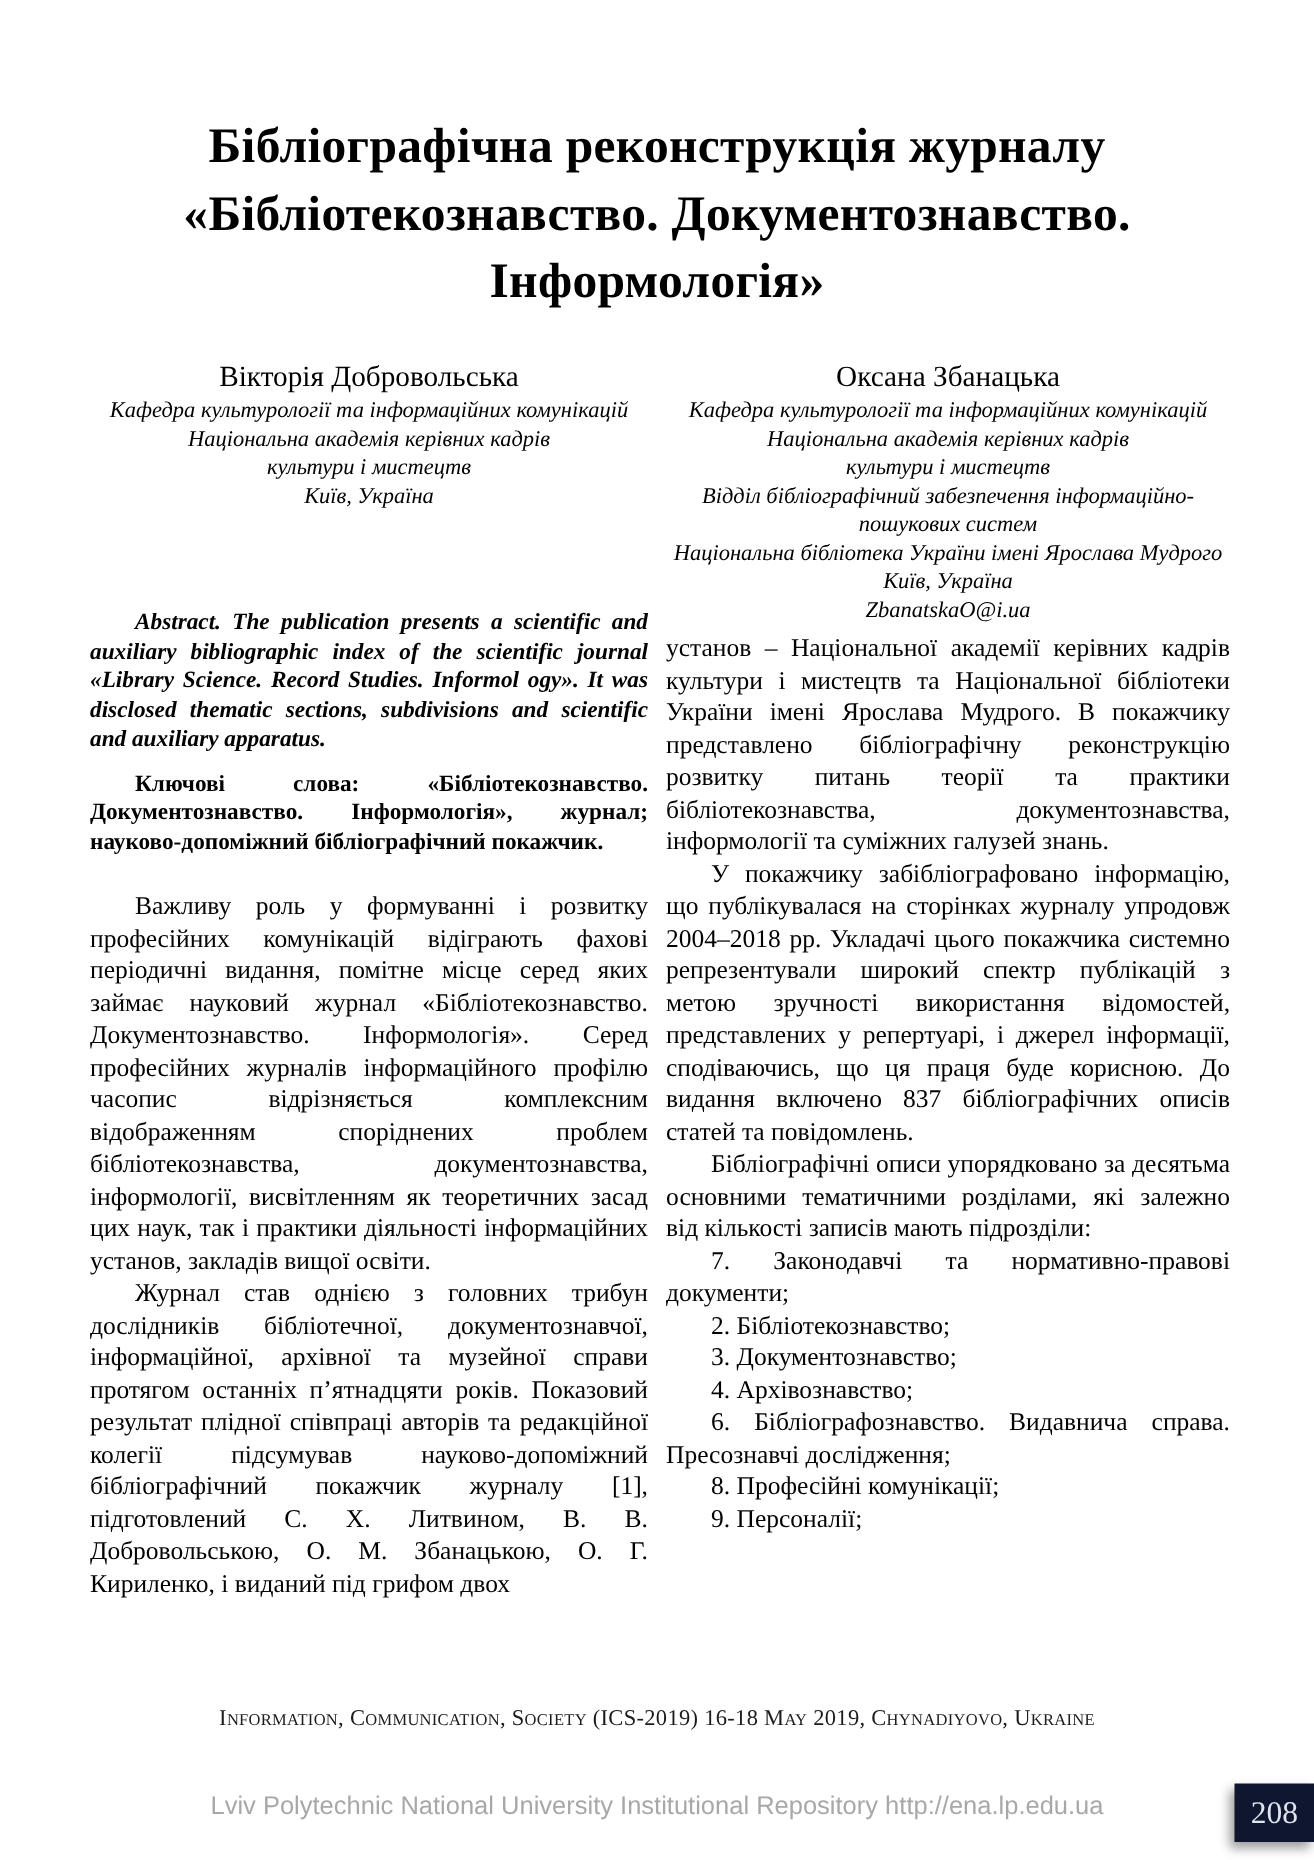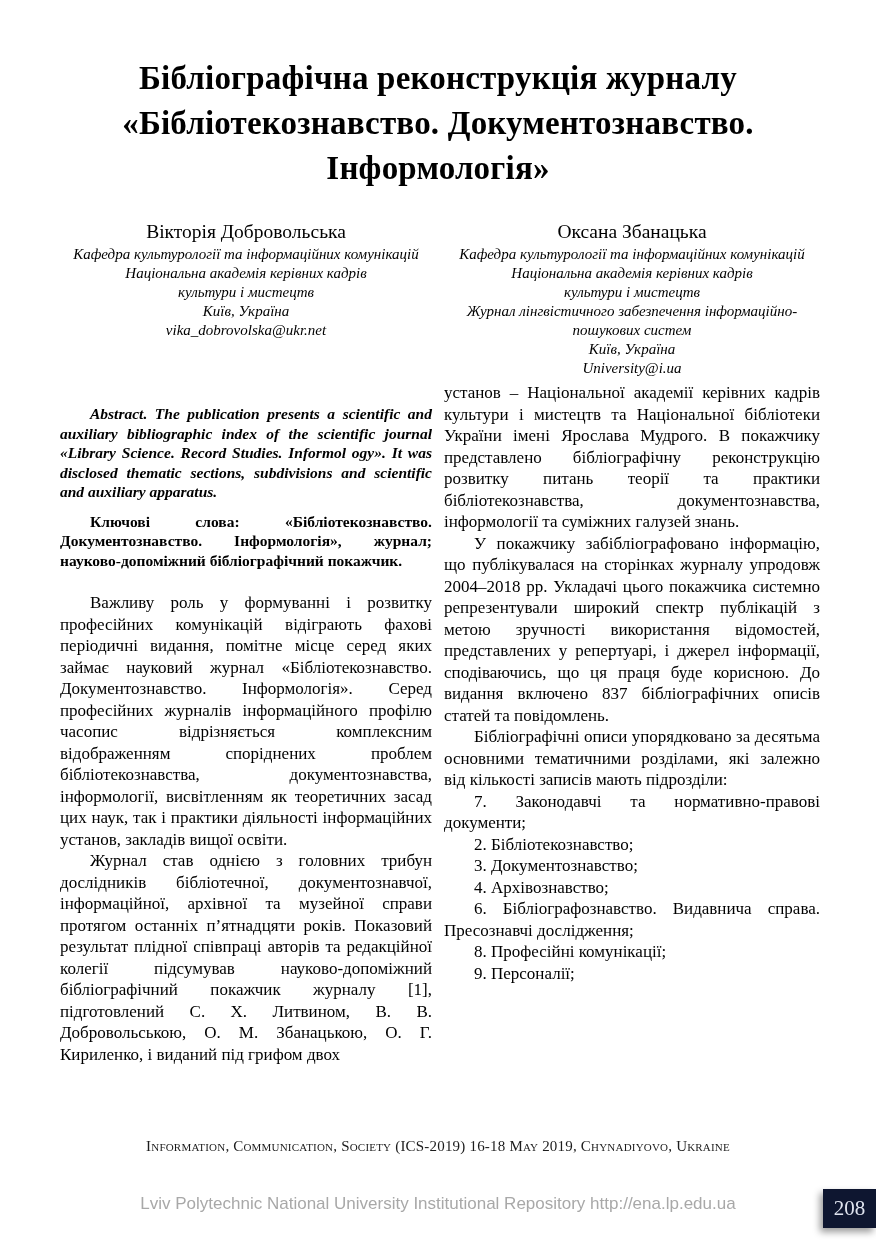--- a/index.html
+++ b/index.html
@@ -7,21 +7,21 @@
     position: relative;
     width: 876px;
     height: 1240px;
     background: #ffffff;
     font-family: "Liberation Serif", serif;
     color: #000000;
     overflow: hidden;
   }
   .paper-title {
     margin: 0 auto;
-    padding-top: 56px;
+    padding-top: 76px;
     max-width: 750px;
     text-align: center;
     font-size: 33px;
     font-weight: bold;
     line-height: 45px;
     letter-spacing: 0.2px;
   }
   .columns {
     display: flex;
     gap: 12px;
@@ -102,39 +102,39 @@
 
   <div class="columns">
 
     <div class="col col-left">
       <div class="author-block">
         <p class="author-name">Вікторія Добровольська</p>
         <div class="affil-line">Кафедра культурології та інформаційних комунікацій</div>
         <div class="affil-line">Національна академія керівних кадрів</div>
         <div class="affil-line">культури і мистецтв</div>
         <div class="affil-line">Київ, Україна</div>
-        <div class="affil-line">vika_dobrovolska@ukr.net</div>
       </div>
 
       <p class="abstract-par">Abstract. The publication presents a scientific and auxiliary bibliographic index of the scientific journal «Library Science. Record Studies. Informol ogy». It was disclosed thematic sections, subdivisions and scientific and auxiliary apparatus.</p>
       <p class="keywords-par">Ключові слова: «Бібліотекознавство. Документознавство. Інформологія», журнал; науково-допоміжний бібліографічний покажчик.</p>
 
       <p class="body-par first-body">Важливу роль у формуванні і розвитку професійних комунікацій відіграють фахові періодичні видання, помітне місце серед яких займає науковий журнал «Бібліотекознавство. Документознавство. Інформологія». Серед професійних журналів інформаційного профілю часопис відрізняється комплексним відображенням споріднених проблем бібліотекознавства, документознавства, інформології, висвітленням як теоретичних засад цих наук, так і практики діяльності інформаційних установ, закладів вищої освіти.</p>
       <p class="body-par">Журнал став однією з головних трибун дослідників бібліотечної, документознавчої, інформаційної, архівної та музейної справи протягом останніх п’ятнадцяти років. Показовий результат плідної співпраці авторів та редакційної колегії підсумував науково-допоміжний бібліографічний покажчик журналу [1], підготовлений С. Х. Литвином, В. В. Добровольською, О. М. Збанацькою, О. Г. Кириленко, і виданий під грифом двох</p>
     </div>
 
     <div class="col col-right">
       <div class="author-block">
         <p class="author-name">Оксана Збанацька</p>
         <div class="affil-line">Кафедра культурології та інформаційних комунікацій</div>
         <div class="affil-line">Національна академія керівних кадрів</div>
         <div class="affil-line">культури і мистецтв</div>
-        <div class="affil-line">Журнал лінгвістичного забезпечення інформаційно-пошукових систем</div>
+        <div class="affil-line">Відділ бібліографічний забезпечення інформаційно-пошукових систем</div>
+        <div class="affil-line">Національна бібліотека України імені Ярослава Мудрого</div>
         <div class="affil-line">Київ, Україна</div>
-        <div class="affil-line">University@i.ua</div>
+        <div class="affil-line">ZbanatskaO@i.ua</div>
       </div>
 
       <p class="body-par no-indent right-start">установ – Національної академії керівних кадрів культури і мистецтв та Національної бібліотеки України імені Ярослава Мудрого. В покажчику представлено бібліографічну реконструкцію розвитку питань теорії та практики бібліотекознавства, документознавства, інформології та суміжних галузей знань.</p>
       <p class="body-par">У покажчику забібліографовано інформацію, що публікувалася на сторінках журналу упродовж 2004–2018 рр. Укладачі цього покажчика системно репрезентували широкий спектр публікацій з метою зручності використання відомостей, представлених у репертуарі, і джерел інформації, сподіваючись, що ця праця буде корисною. До видання включено 837 бібліографічних описів статей та повідомлень.</p>
       <p class="body-par">Бібліографічні описи упорядковано за десятьма основними тематичними розділами, які залежно від кількості записів мають підрозділи:</p>
 
       <p class="body-par">7. Законодавчі та нормативно-правові документи;</p>
       <p class="body-par">2. Бібліотекознавство;</p>
       <p class="body-par">3. Документознавство;</p>
       <p class="body-par">4. Архівознавство;</p>

